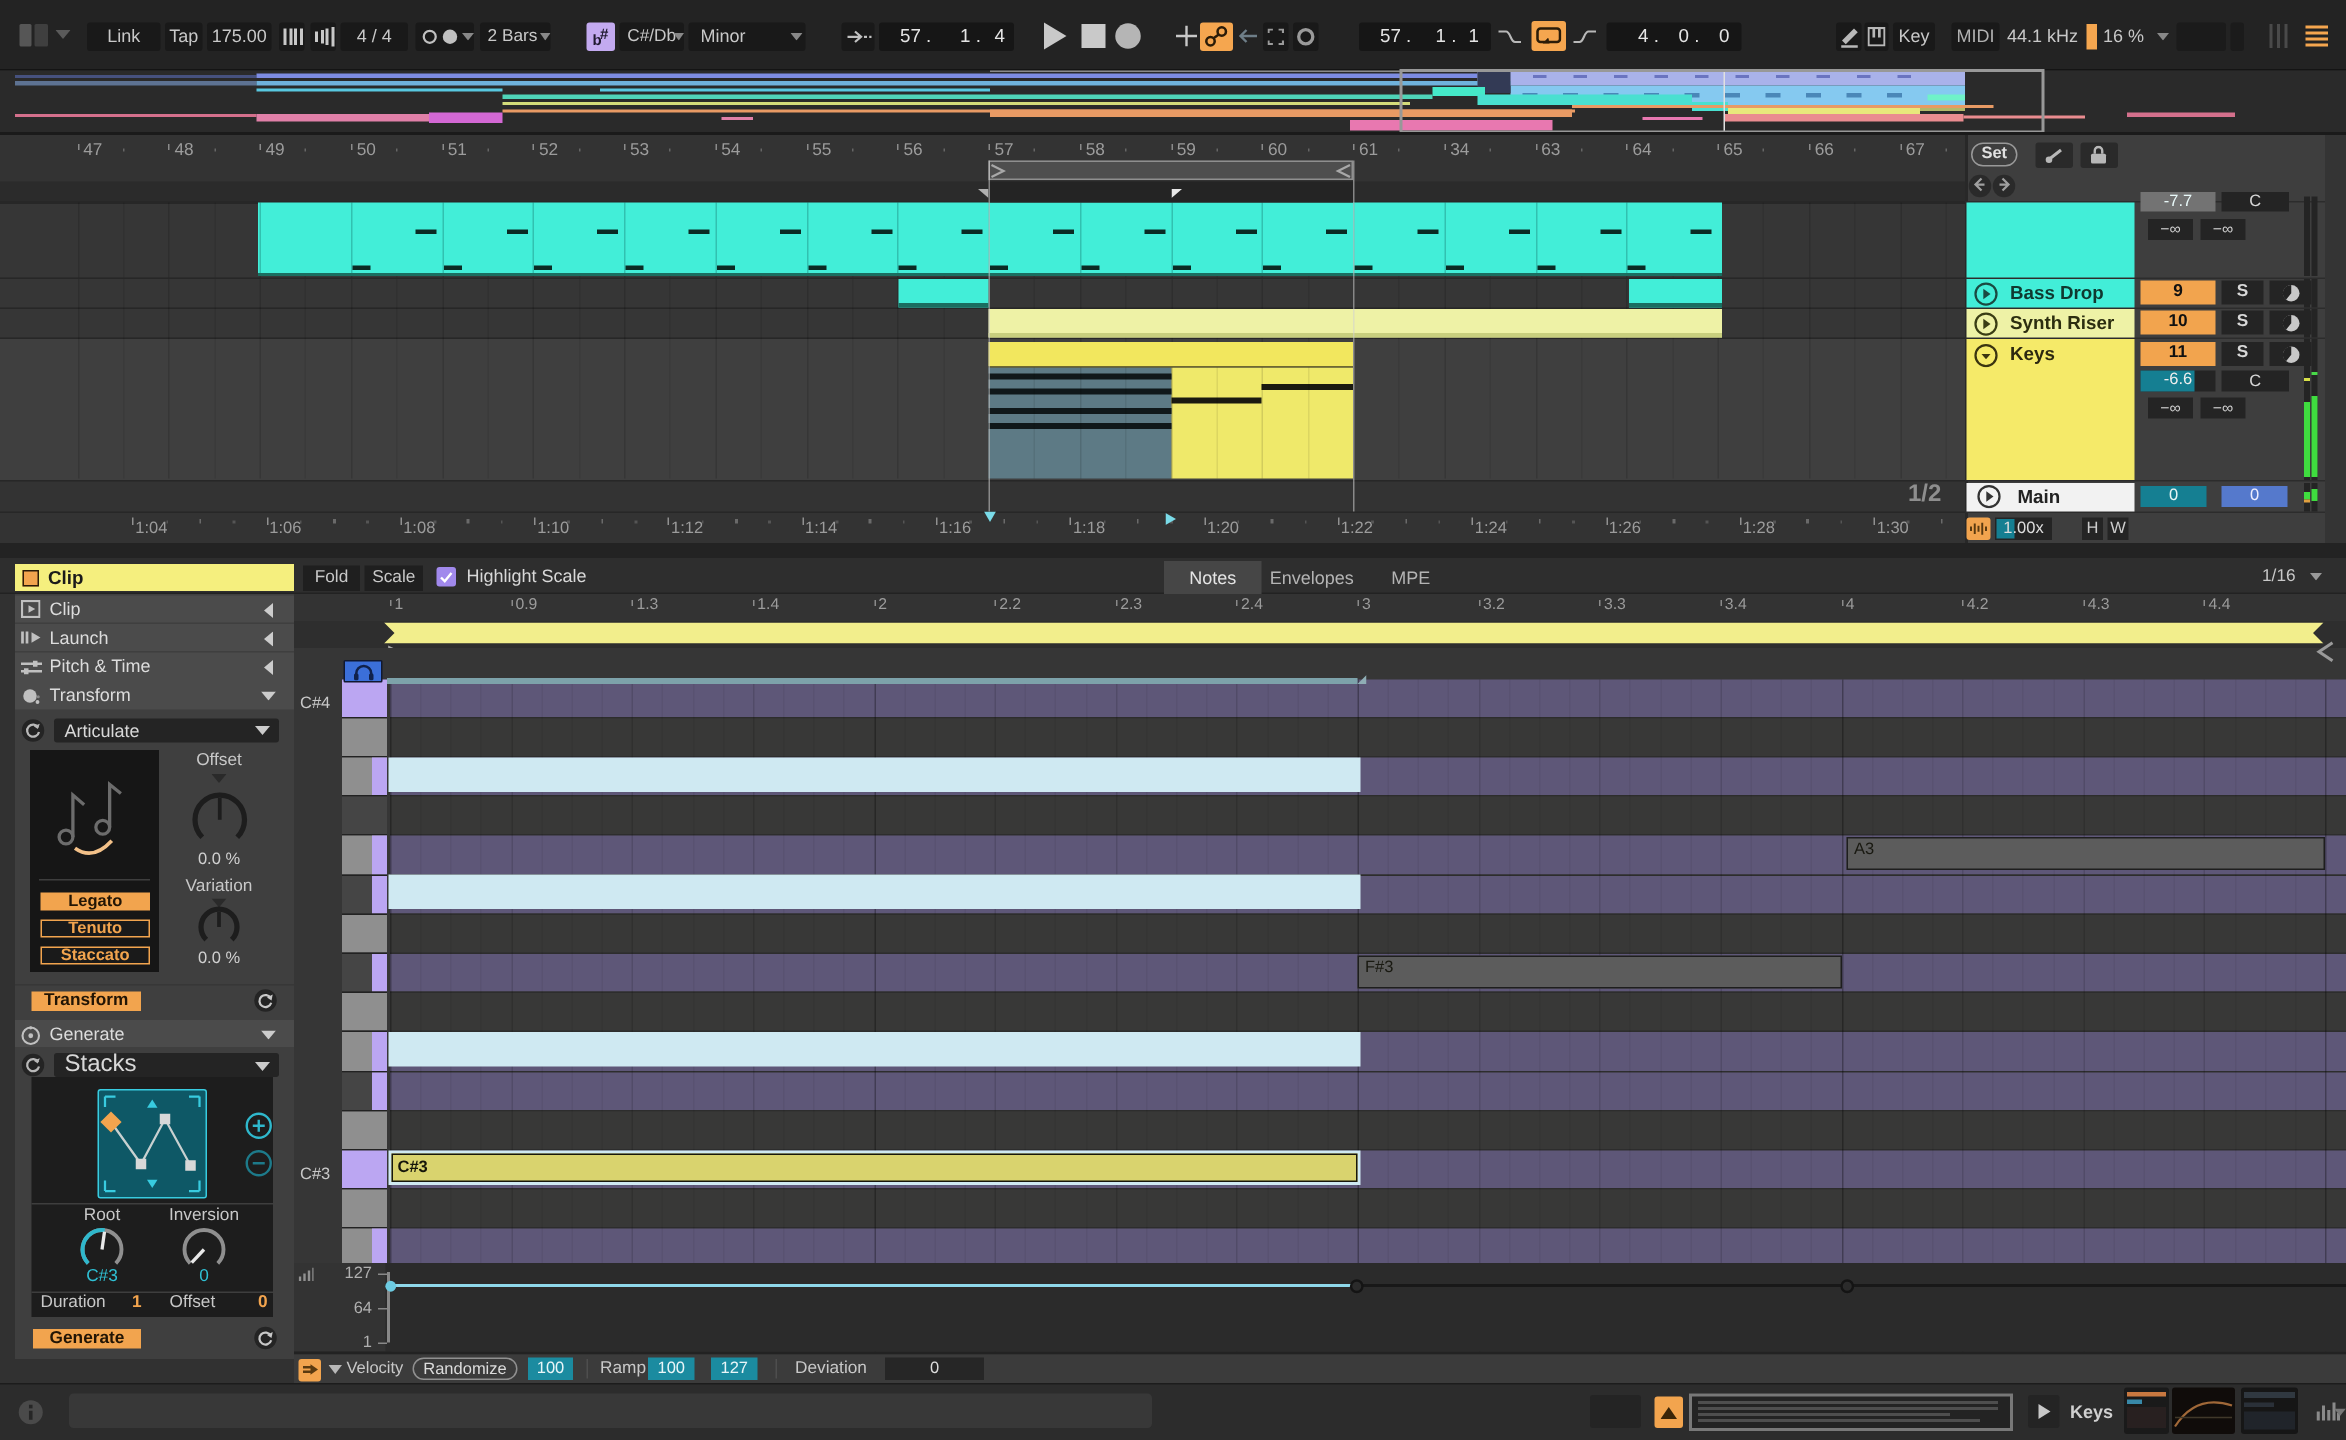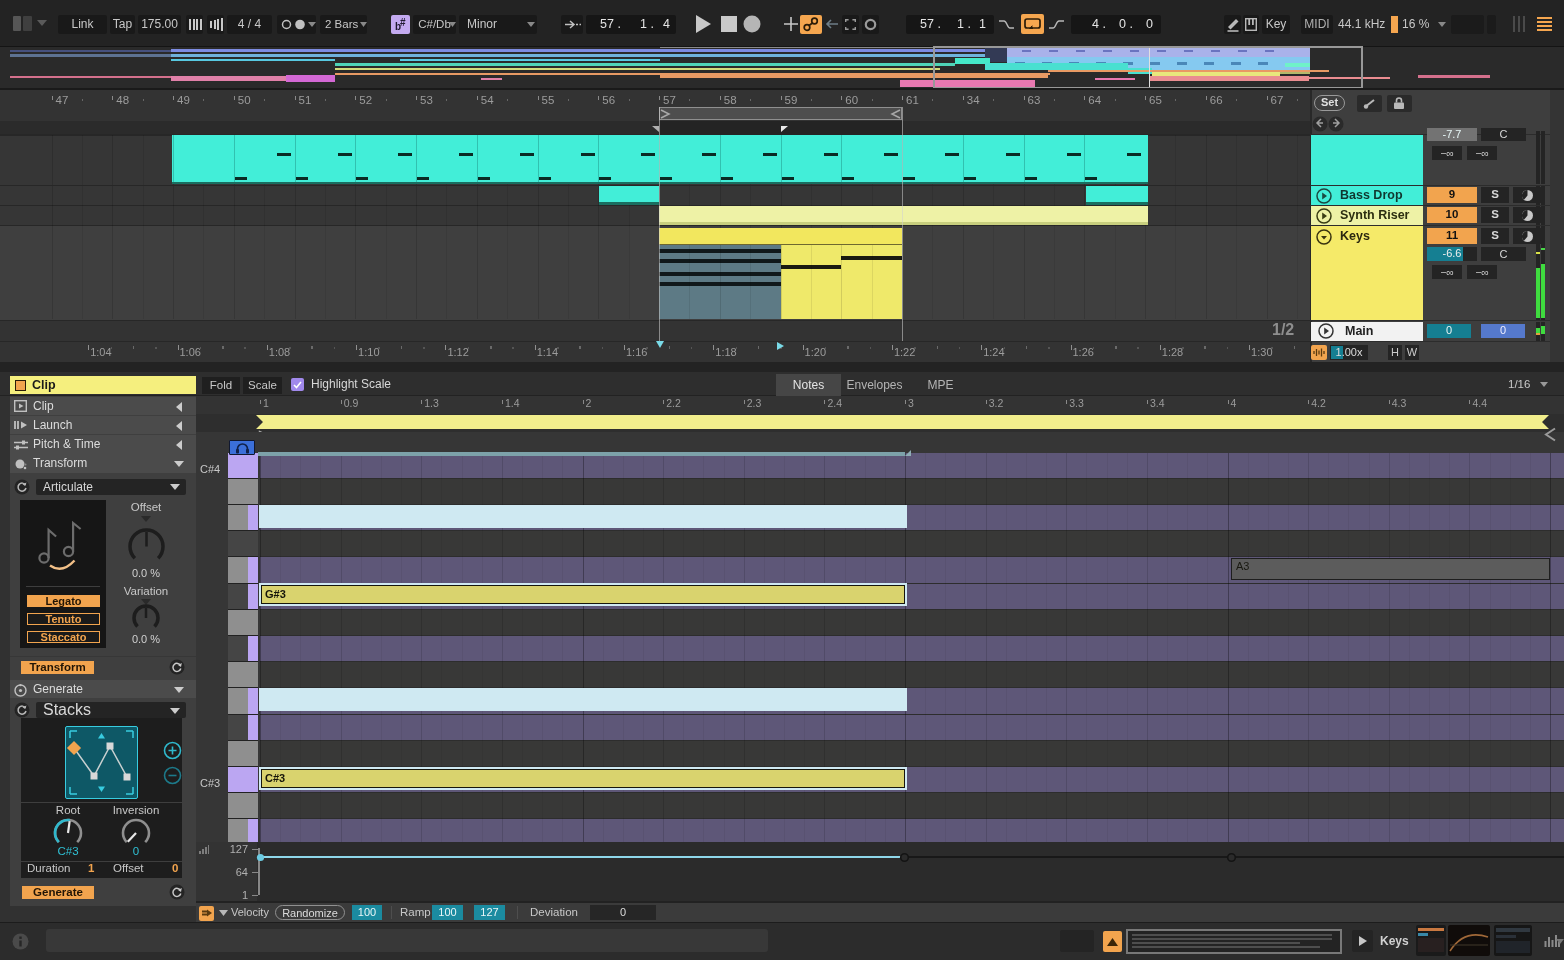--- a/index.html
+++ b/index.html
@@ -1008,27 +1008,27 @@
 <div class="a" style="left:1550.0px;top:842px;width:1px;height:59px;background:rgba(0,0,0,0.18)"></div>
 <div class="a" style="left:258px;top:451.5px;width:647px;height:4.5px;background:#7da2aa"></div>
 <svg style="left:905px;top:450px" width="6" height="6">
       <path d="M0 6 L6 6 L6 0 Z" fill="#8fadb5"></path>
     </svg>
 <svg style="left:1543px;top:427px" width="14" height="15">
       <path d="M12 1.5 L3 7.5 L12 13.5" fill="none" stroke="#9a9a9a" stroke-width="2"></path>
     </svg>
 <div class="a" style="left:258.5px;top:504.5px;width:648px;height:23.2px;background:#cfe9f2"></div>
 <div class="a" style="left:258.5px;top:583.1px;width:648px;height:23.2px;background:#cfe9f2"></div>
-<div class="a" style="left:260.5px;top:585.3000000000001px;width:644px;height:19.2px;background:#d9d36e;border:1.7px solid #17170d;color:#15150a;font-size:11px;font-weight:bold;line-height:12px;">
-      <span style="position:absolute;left:3.5px;top:2px">G#3</span>
-    </div>
 <div class="a" style="left:258.5px;top:687.9px;width:648px;height:23.2px;background:#cfe9f2"></div>
 <div class="a" style="left:258.5px;top:766.5px;width:648px;height:23.2px;background:#cfe9f2"></div>
 <div class="a" style="left:260.5px;top:768.7px;width:644px;height:19.2px;background:#d9d36e;border:1.7px solid #17170d;color:#15150a;font-size:11px;font-weight:bold;line-height:12px;">
       <span style="position:absolute;left:3.5px;top:2px">C#3</span>
+    </div>
+<div class="a" style="left:905px;top:636.5px;width:322.5px;height:22px;background:#5c5c5c;border:1.5px solid #1e1e1e;color:#191911;font-size:11px;line-height:13px;">
+      <span style="position:absolute;left:4px;top:1.5px">F#3</span>
     </div>
 <div class="a" style="left:1231px;top:557.9px;width:319px;height:22px;background:#5c5c5c;border:1.5px solid #1e1e1e;color:#191911;font-size:11px;line-height:13px;">
       <span style="position:absolute;left:4px;top:1.5px">A3</span>
     </div>
 <div class="a" style="left:229px;top:440px;width:26px;height:14.5px;background:#3b6fd9;border-radius:1px;border:1px solid #101830"></div>
 <svg style="left:235px;top:441.5px" width="15" height="12">
       <path d="M2.5 10 V7 a5 5 0 0 1 10 0 v3" fill="none" stroke="#10214a" stroke-width="1.7"></path>
       <rect x="1" y="7" width="3" height="4.5" rx="1" fill="#10214a"></rect>
       <rect x="11" y="7" width="3" height="4.5" rx="1" fill="#10214a"></rect>
     </svg>

